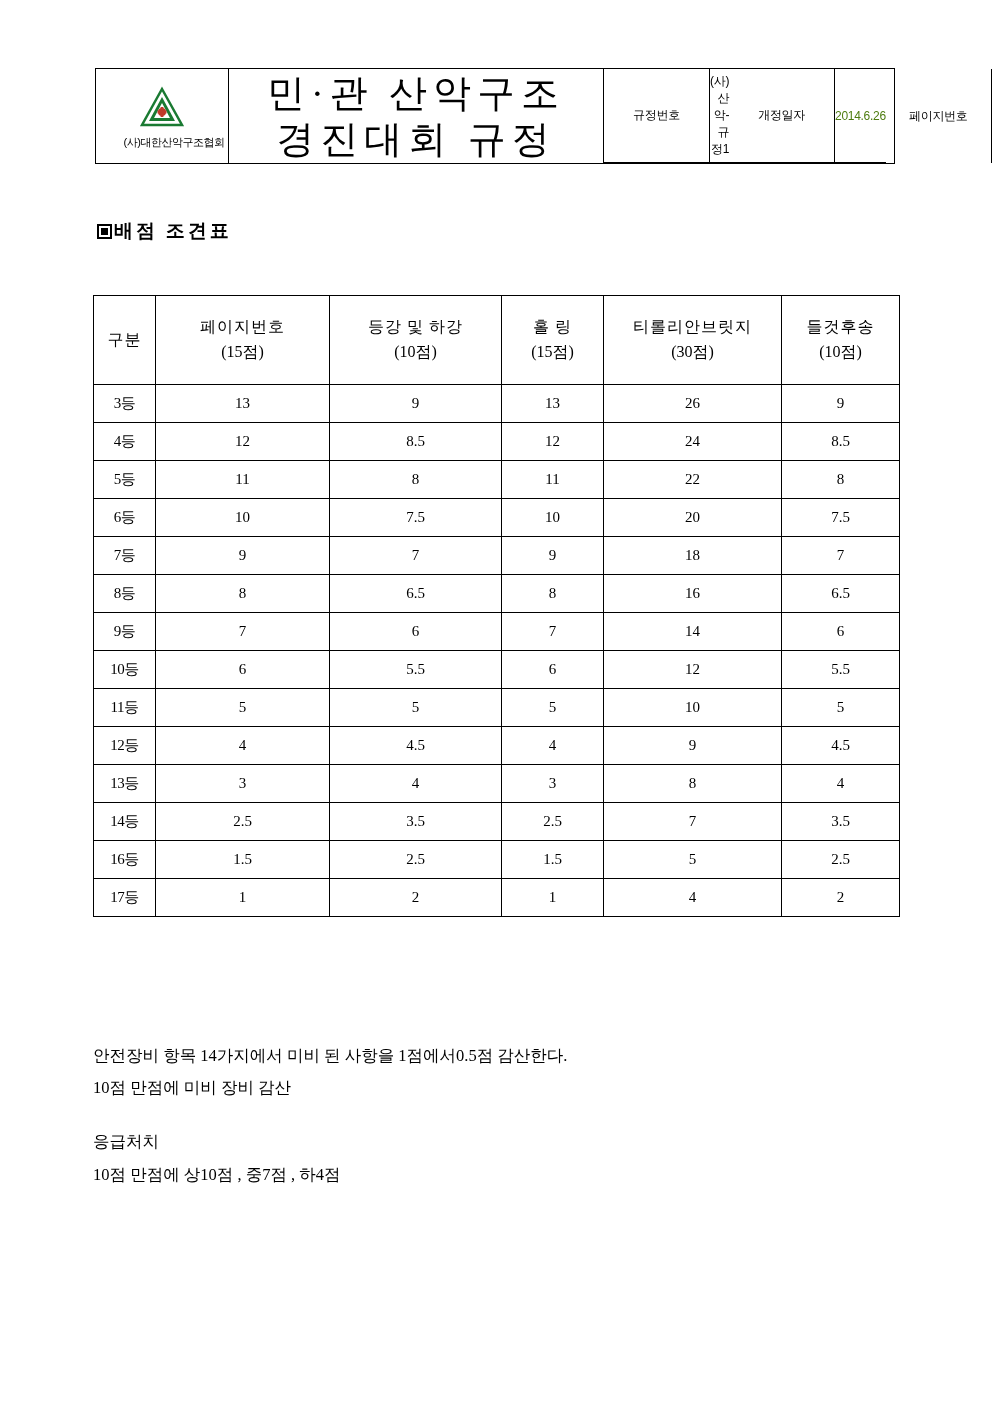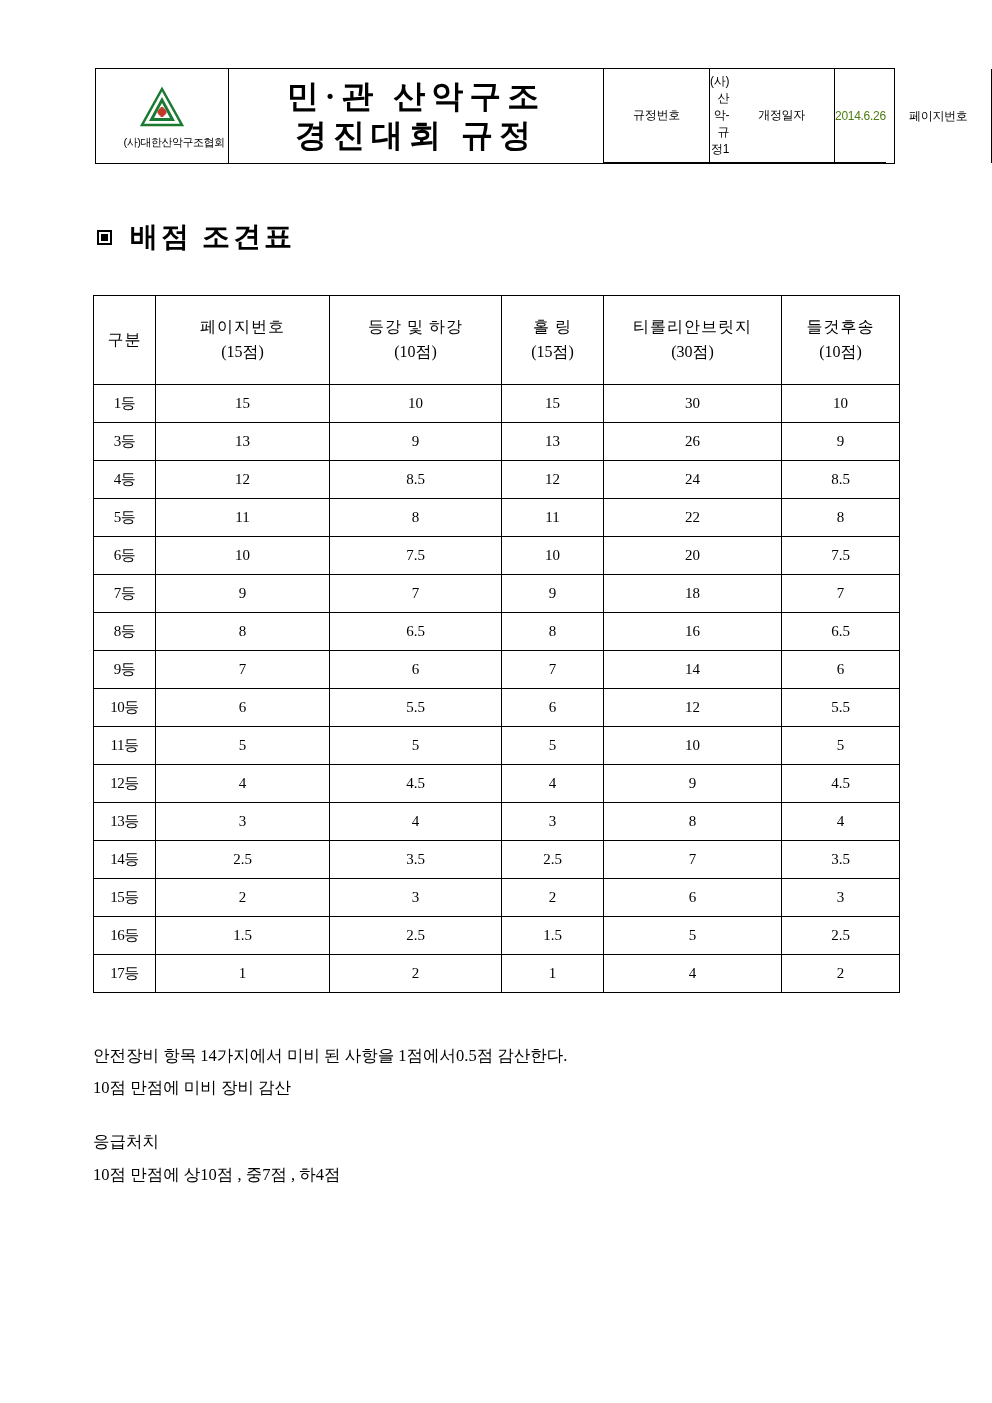--- a/index.html
+++ b/index.html
@@ -60,22 +60,22 @@
     flex: 1;
     display: flex;
     flex-direction: column;
     align-items: center;
     justify-content: center;
     border-right: 1px solid #000;
     box-sizing: border-box;
   }
   .header-title .line1,
   .header-title .line2 {
-    font-size: 32px;
-    font-weight: bold;
+    font-size: 38px;
+    font-weight: normal;
     letter-spacing: 6px;
     line-height: 1.22;
     white-space: nowrap;
   }
   .header-meta {
     width: 290px;
     display: flex;
     box-sizing: border-box;
   }
   .meta-row {
@@ -117,26 +117,26 @@
     gap: 30px;
     font-size: 12px;
     font-family: "Liberation Sans", sans-serif;
   }
 
   
   .section-heading {
     position: absolute;
     left: 97px;
     top: 218px;
-    font-size: 28px;
+    font-size: 19px;
     font-weight: bold;
     letter-spacing: 3px;
     display: flex;
     align-items: center;
-    gap: 18px;
+    gap: 2px;
   }
   .sq-bullet {
     display: inline-block;
     width: 15px;
     height: 15px;
     border: 2px solid #000;
     background: #000;
     box-shadow: inset 0 0 0 2px #fff;
     box-sizing: border-box;
   }
@@ -279,28 +279,20 @@
           <span class="t2">(30점)</span>
         </th>
         <th>
           <span class="t1">들것후송</span>
           <span class="t2">(10점)</span>
         </th>
       </tr>
     </thead>
     <tbody>
       <tr>
-        <td class="rank-cell">1등</td>
-        <td>15</td>
-        <td>10</td>
-        <td>15</td>
-        <td>30</td>
-        <td>10</td>
-      </tr>
-      <tr>
         <td class="rank-cell">3등</td>
         <td>13</td>
         <td>9</td>
         <td>13</td>
         <td>26</td>
         <td>9</td>
       </tr>
       <tr>
         <td class="rank-cell">4등</td>
         <td>12</td>
@@ -381,28 +373,20 @@
         <td>8</td>
         <td>4</td>
       </tr>
       <tr>
         <td class="rank-cell">14등</td>
         <td>2.5</td>
         <td>3.5</td>
         <td>2.5</td>
         <td>7</td>
         <td>3.5</td>
-      </tr>
-      <tr>
-        <td class="rank-cell">15등</td>
-        <td>2</td>
-        <td>3</td>
-        <td>2</td>
-        <td>6</td>
-        <td>3</td>
       </tr>
       <tr>
         <td class="rank-cell">16등</td>
         <td>1.5</td>
         <td>2.5</td>
         <td>1.5</td>
         <td>5</td>
         <td>2.5</td>
       </tr>
       <tr>

